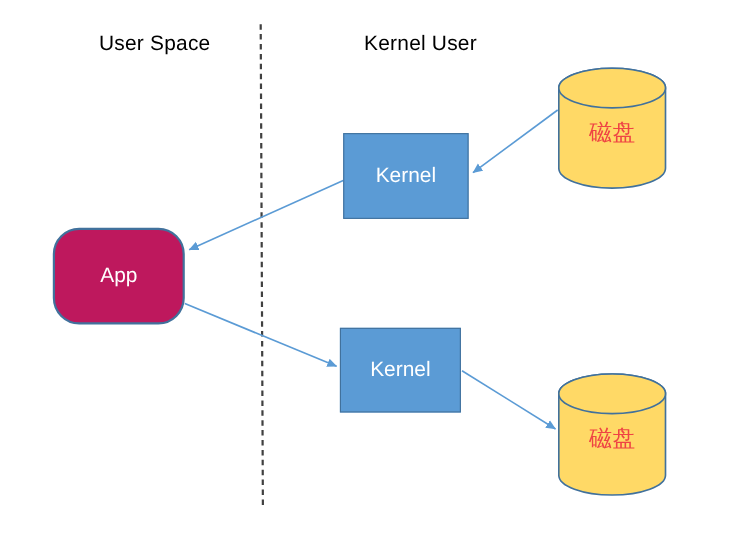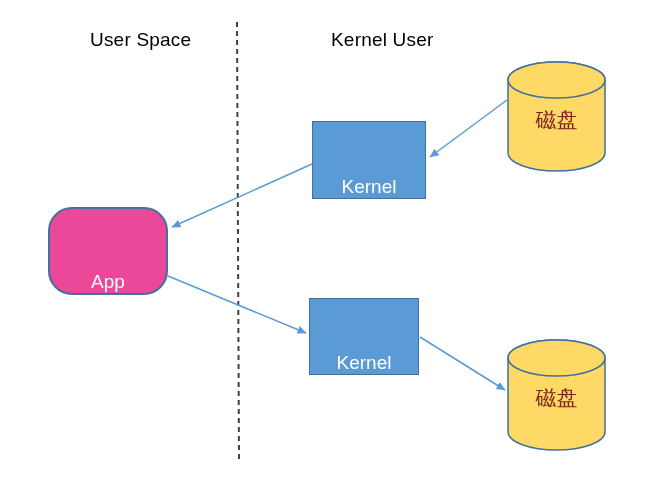--- a/index.html
+++ b/index.html
@@ -29,32 +29,32 @@
     font-weight: 500;
     letter-spacing: 0.2px;
     white-space: nowrap;
   }
   .user-space-label { left: 42px; top: 29px; margin-left: 48px; }
   .kernel-space-label { left: 331px; top: 29px; }
 
   .node {
     position: absolute;
     display: flex;
-    align-items: flex-end;
+    align-items: center;
     justify-content: center;
     color: #ffffff;
     font-size: 19px;
     box-sizing: border-box;
   }
   .app-box {
     left: 48px;
     top: 207px;
     width: 120px;
     height: 88px;
-    background: #ec4899;
+    background: #be185d;
     border: 2px solid #41719c;
     border-radius: 24px;
   }
   .kernel-box {
     background: #5b9bd5;
     border: 1.5px solid #41719c;
   }
   .kernel-box-top {
     left: 312px;
     top: 121px;
@@ -64,21 +64,21 @@
   .kernel-box-bottom {
     left: 309px;
     top: 298px;
     width: 110px;
     height: 77px;
   }
   .disk-label {
     position: absolute;
     width: 97px;
     text-align: center;
-    color: #7f1d1d;
+    color: #ef4444;
     font-size: 21px;
     font-weight: 500;
   }
   .disk-label-top { left: 508px; top: 106px; }
   .disk-label-bottom { left: 508px; top: 384px; }
 </style>
 </head>
 <body>
 
 <div class="canvas">

